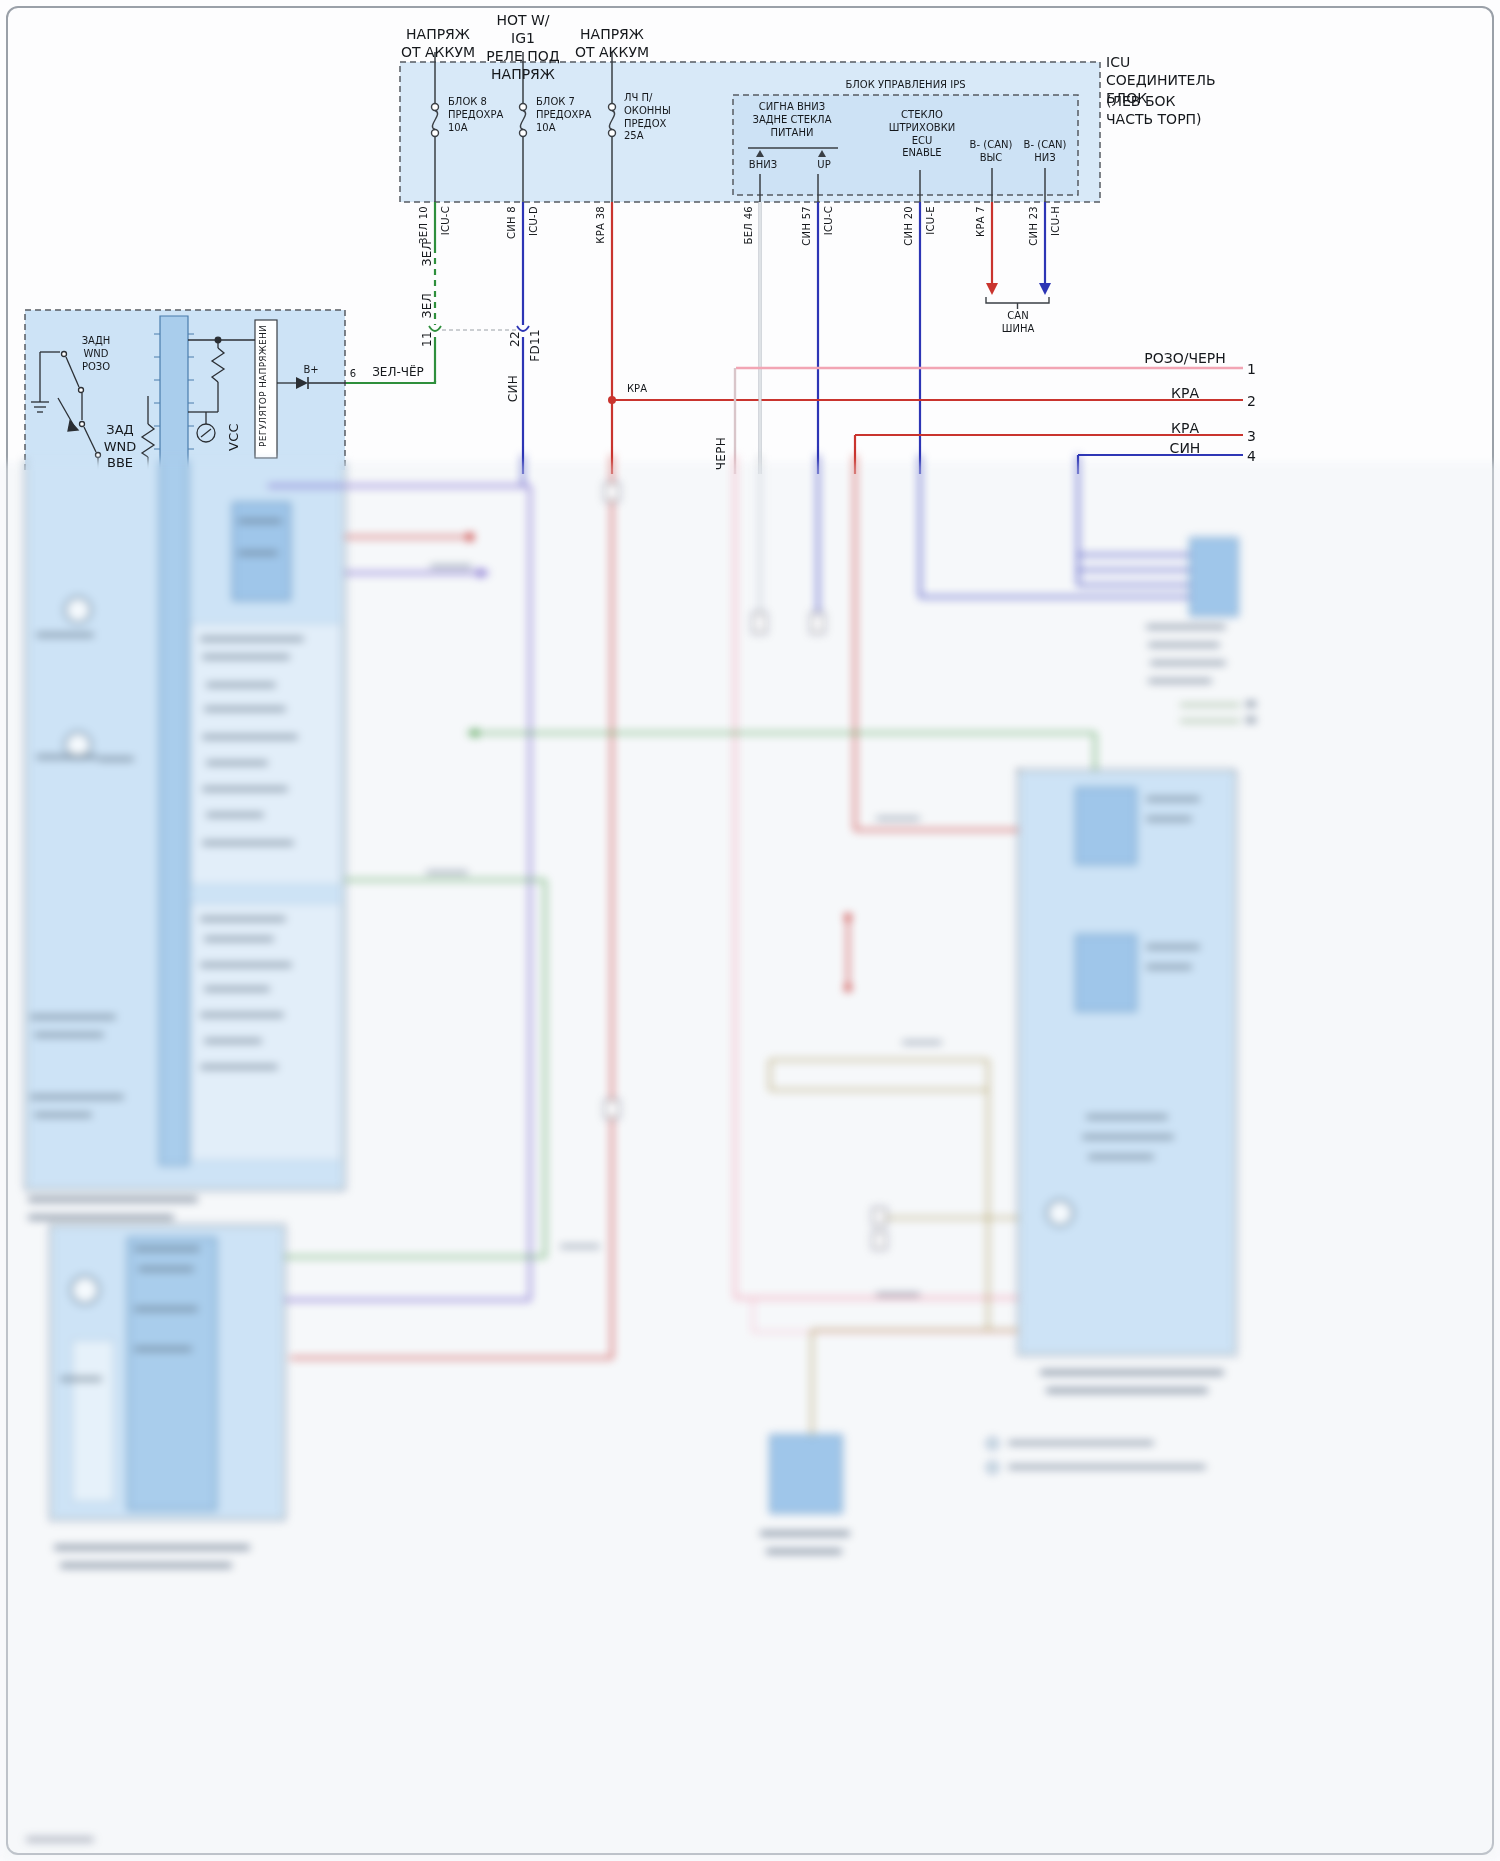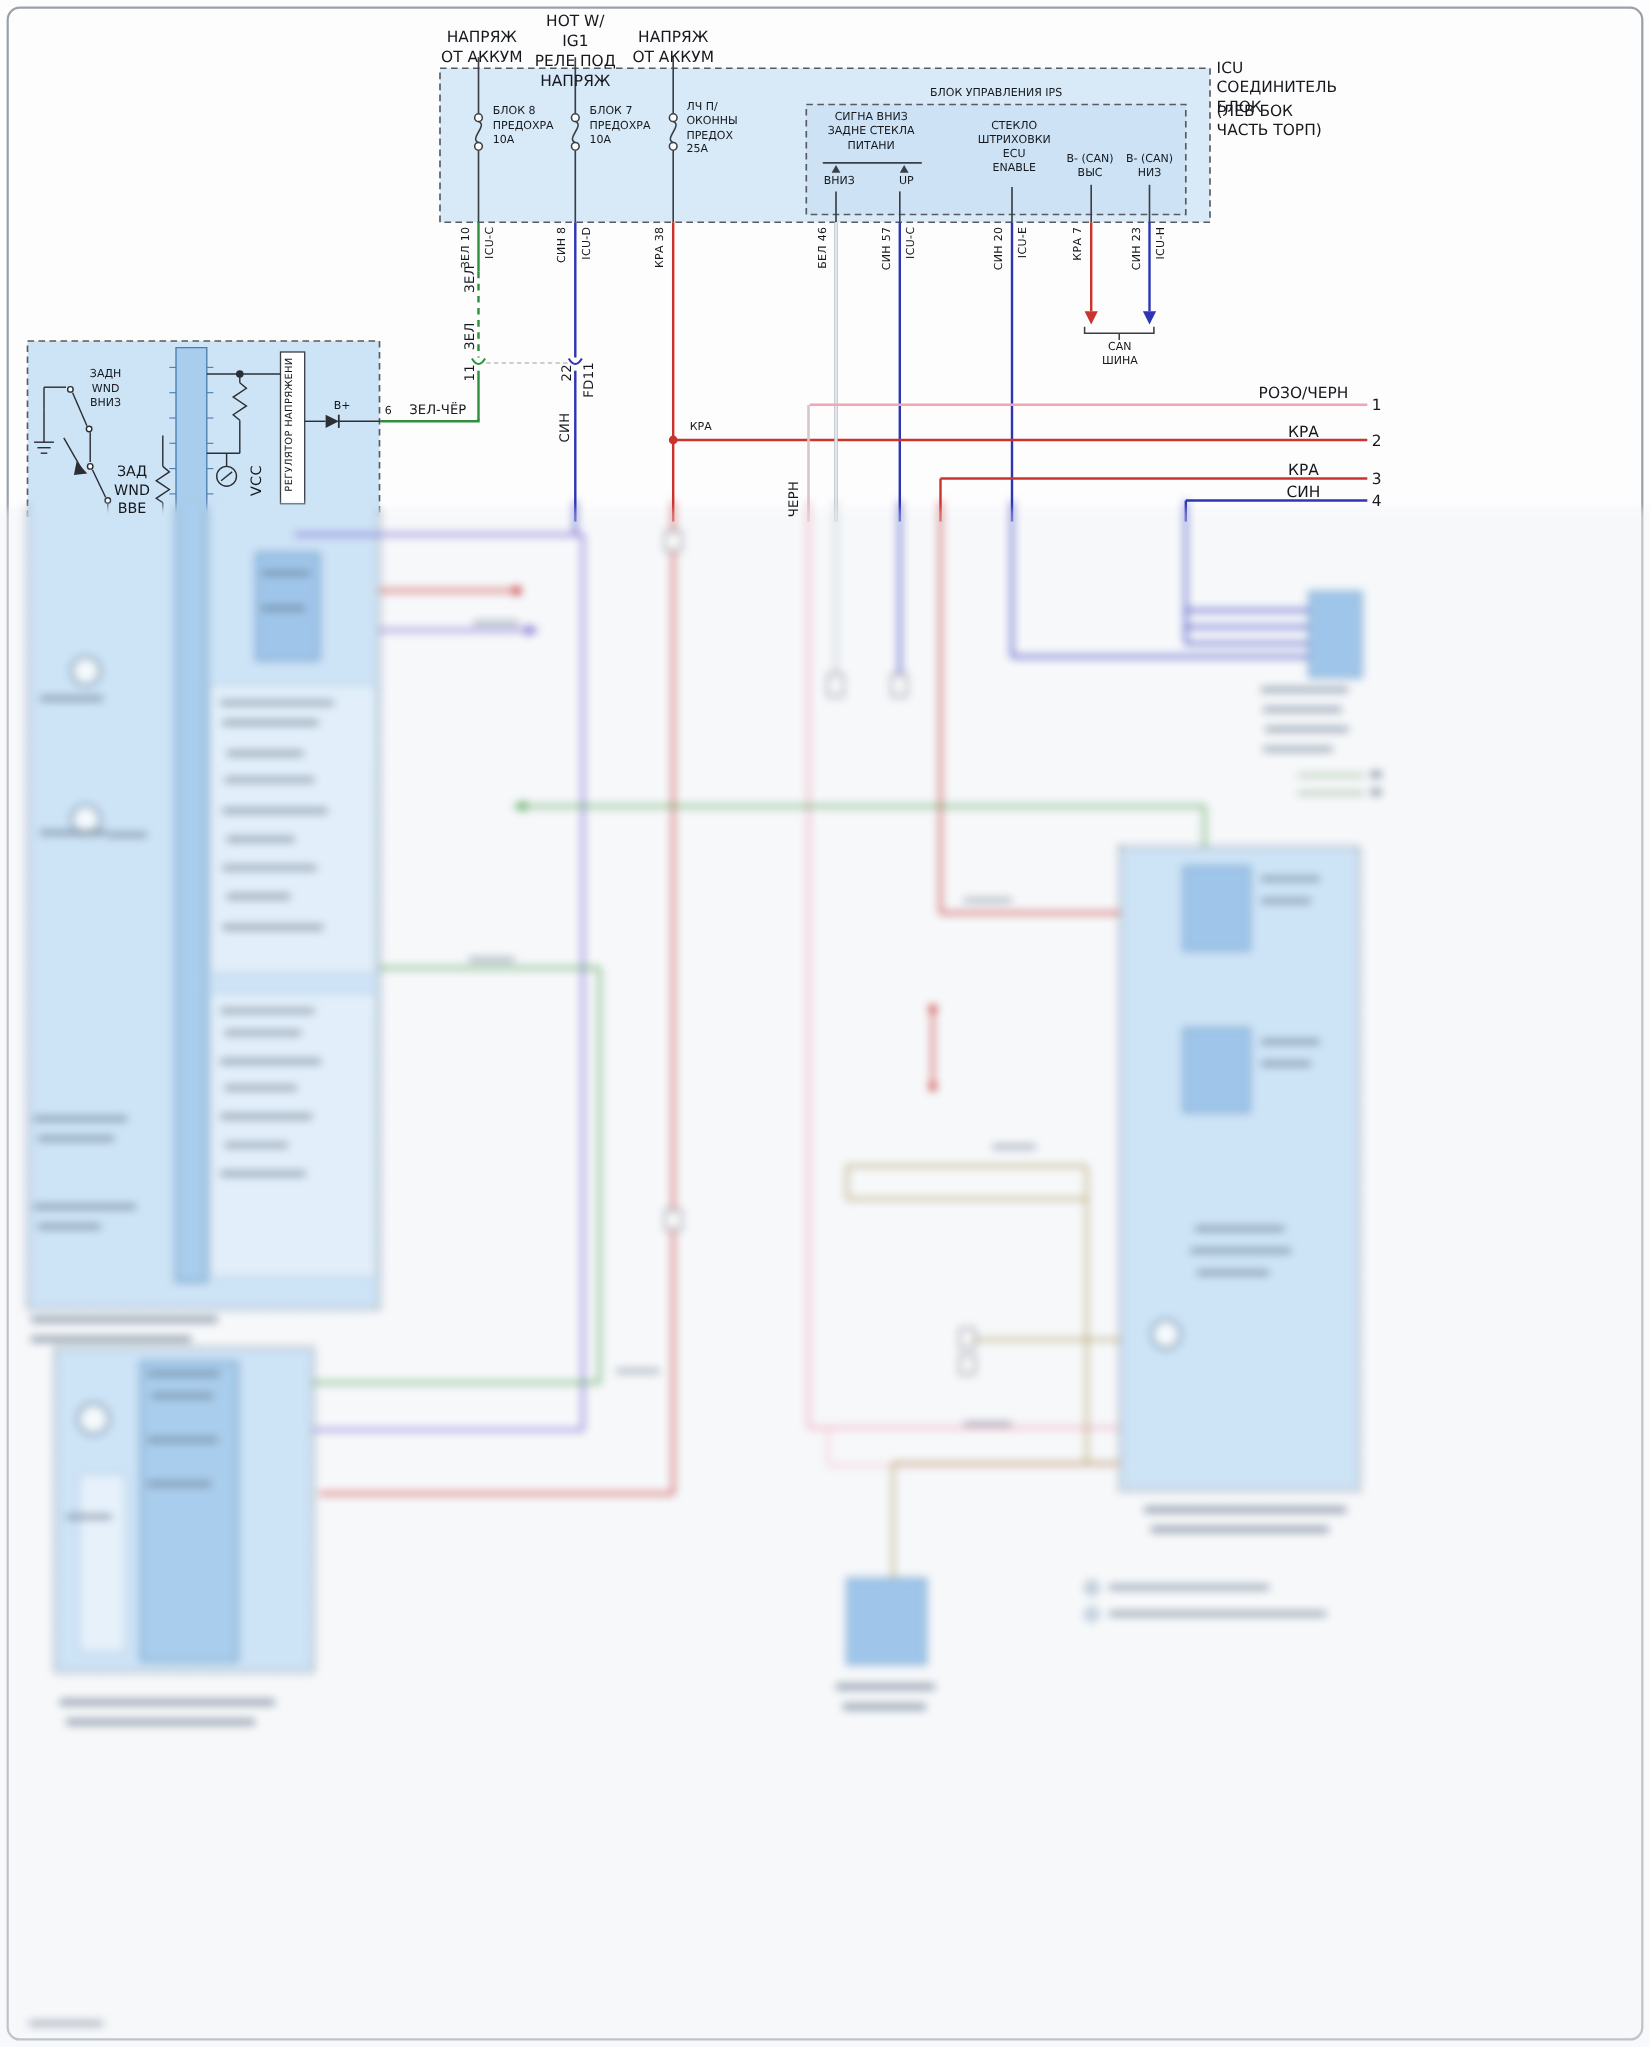--- a/index.html
+++ b/index.html
@@ -209,21 +209,21 @@
   <span class="vlbl" style="left:801px;top:206px">СИН 57</span>
   <span class="vlbl" style="left:823px;top:206px">ICU-C</span>
   <span class="vlbl" style="left:903px;top:206px">СИН 20</span>
   <span class="vlbl" style="left:925px;top:206px">ICU-E</span>
   <span class="vlbl" style="left:975px;top:206px">КРА 7</span>
   <span class="vlbl" style="left:1028px;top:206px">СИН 23</span>
   <span class="vlbl" style="left:1050px;top:206px">ICU-H</span>
 
   <div class="lbl f10" style="left:64px;top:335px;width:64px">ЗАДН
 WND
-ВНИЗ</div>
+РОЗО</div>
   <div class="lbl f85" style="left:96px;top:422px;width:48px">ЗАД
 WND
 ВВЕ</div>
   <span class="vlbl f9" style="left:259px;top:325px">РЕГУЛЯТОР НАПРЯЖЕНИ</span>
   <span class="vlbl f85" style="left:227px;top:423px">VCC</span>
   <div class="lbl f10" style="left:296px;top:364px;width:30px">B+</div>
   <div class="lbl f10" style="left:346px;top:368px;width:14px">6</div>
   <div class="lbl f95" style="left:362px;top:365px;width:72px">ЗЕЛ-ЧЁР</div>
 
   <span class="vlbl f95" style="left:421px;top:241px">ЗЕЛ</span>

